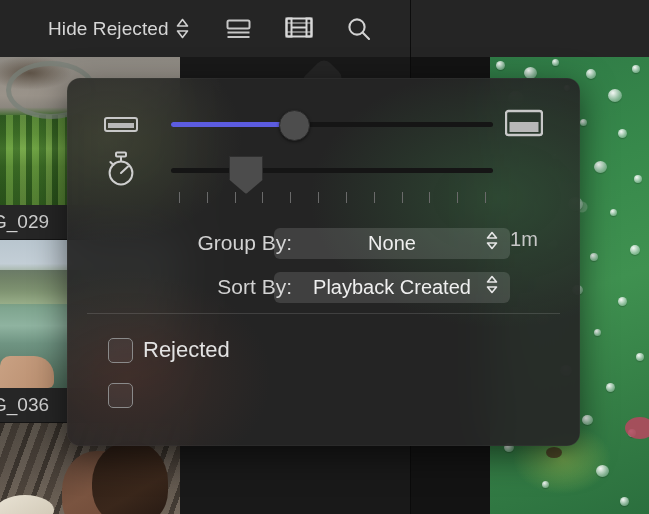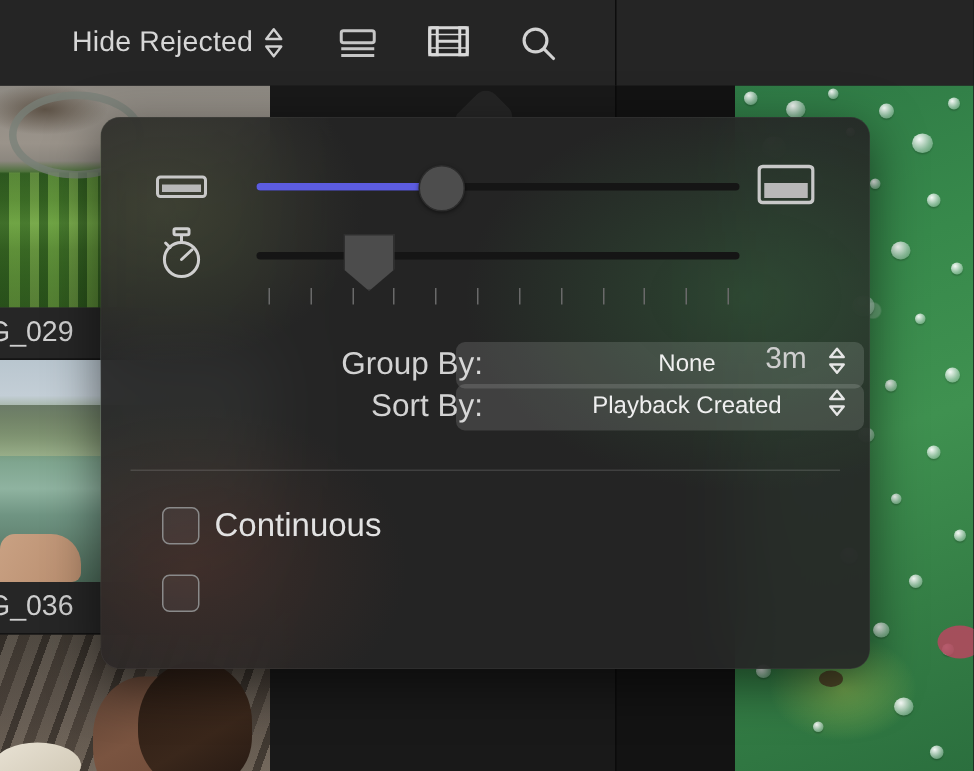--- a/index.html
+++ b/index.html
@@ -207,30 +207,30 @@
     background:#151515;
   }
   .knob-pent{
     position:absolute;top:0;width:32px;height:36px;
     background:#4c4c4c;border:1px solid #2f2f2f;
     clip-path:polygon(0 0,100% 0,100% 62%,50% 100%,0 62%);
   }
   .ticks{position:absolute;left:0;top:36px;width:322px;height:12px;}
   .ticks i{position:absolute;top:0;width:1px;height:11px;background:#6a6a6a;display:block;}
 
-  .opt-row{position:absolute;left:0;width:513px;height:34px;display:flex;align-items:center;margin-left:30px;}
+  .opt-row{position:absolute;left:0;width:513px;height:34px;display:flex;align-items:center;}
   .opt-label{
     position:absolute;left:0;width:225px;text-align:right;
     color:#d2d2d2;font-size:21px;
   }
   .popup-btn{
     position:absolute;left:207px;width:236px;height:31px;border-radius:6px;
     background:rgba(255,255,255,.13);
     display:flex;align-items:center;justify-content:center;
-    color:#efefef;font-size:16px;padding-left:36px;
+    color:#efefef;font-size:20px;
   }
   .popup-btn .chev{position:absolute;right:12px;top:50%;transform:translateY(-50%);}
 
   .check-row{
     position:absolute;left:0;width:513px;height:34px;display:flex;align-items:center;
   }
   .checkbox{
     position:absolute;left:41px;width:23px;height:23px;border-radius:5px;
     border:1.5px solid #8a8a8a;background:rgba(255,255,255,.05);
   }
@@ -418,55 +418,55 @@
               <i style="left: 147.091px;"></i>
               <i style="left: 174.909px;"></i>
               <i style="left: 202.727px;"></i>
               <i style="left: 230.545px;"></i>
               <i style="left: 258.364px;"></i>
               <i style="left: 286.182px;"></i>
               <i style="left: 314px;"></i>
             </div>
         </div>
 
-        <div class="two-m">3m</div>
+        <div class="two-m">1m</div>
       </div>
 
       <div class="opt-row" style="top:148px;">
         <div class="opt-label">Group By:</div>
         <div class="popup-btn">
           <span>None</span>
           <span class="chev">
             <svg width="12" height="19" viewBox="0 0 12 19">
               <path d="M6 1.5 L10.5 7 L1.5 7 Z" fill="none" stroke="#e6e6e6" stroke-width="1.6" stroke-linejoin="round"></path>
               <path d="M6 17.5 L10.5 12 L1.5 12 Z" fill="none" stroke="#e6e6e6" stroke-width="1.6" stroke-linejoin="round"></path>
             </svg>
           </span>
         </div>
       </div>
 
-      <div class="opt-row" style="top:176px;text-decoration:underline;">
+      <div class="opt-row" style="top:192px;text-decoration:underline;">
         <div class="opt-label">Sort By:</div>
         <div class="popup-btn">
           <span>Playback Created</span>
           <span class="chev">
             <svg width="12" height="19" viewBox="0 0 12 19">
               <path d="M6 1.5 L10.5 7 L1.5 7 Z" fill="none" stroke="#e6e6e6" stroke-width="1.6" stroke-linejoin="round"></path>
               <path d="M6 17.5 L10.5 12 L1.5 12 Z" fill="none" stroke="#e6e6e6" stroke-width="1.6" stroke-linejoin="round"></path>
             </svg>
           </span>
         </div>
       </div>
     </div>
 
     <div class="pop-sep"></div>
 
     <div class="check-row" style="top:255px;">
       <div class="checkbox"></div>
-      <div class="check-label">Continuous</div>
+      <div class="check-label">Rejected</div>
     </div>
 
     <div class="check-row" style="top:300px;">
       <div class="checkbox"></div>
     </div>
 
   </div>
 </div>
 
 </body></html>

